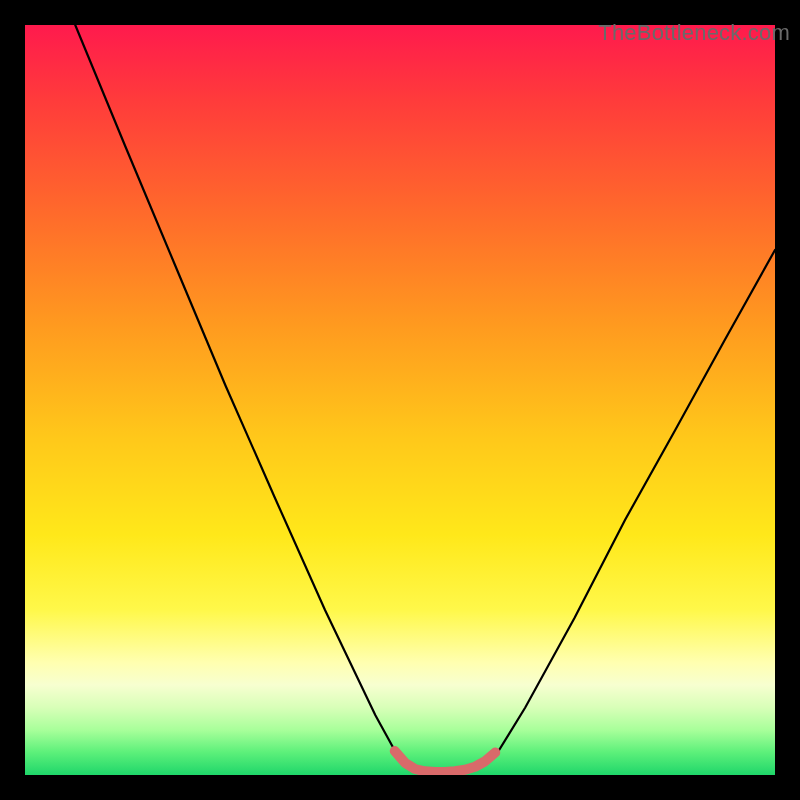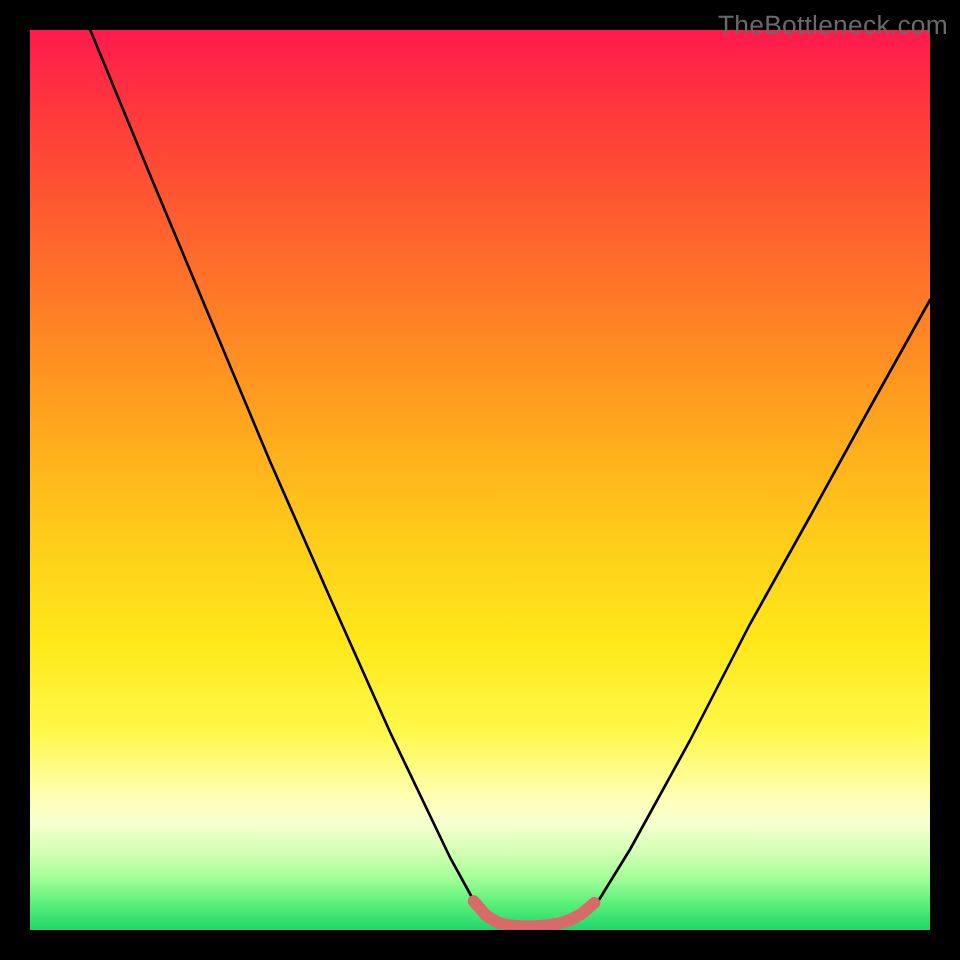--- a/index.html
+++ b/index.html
@@ -50,21 +50,21 @@
   }
   .curve-svg {
     position: absolute;
     left: 0;
     top: 0;
     width: 750px;
     height: 750px;
   }
   .watermark {
     position: absolute;
-    top: 8px;
+    top: 20px;
     right: 10px;
     font-size: 22px;
     color: #6a6a6a;
     font-weight: 500;
     letter-spacing: 0.2px;
   }
 </style>
 </head>
 <body>
 

